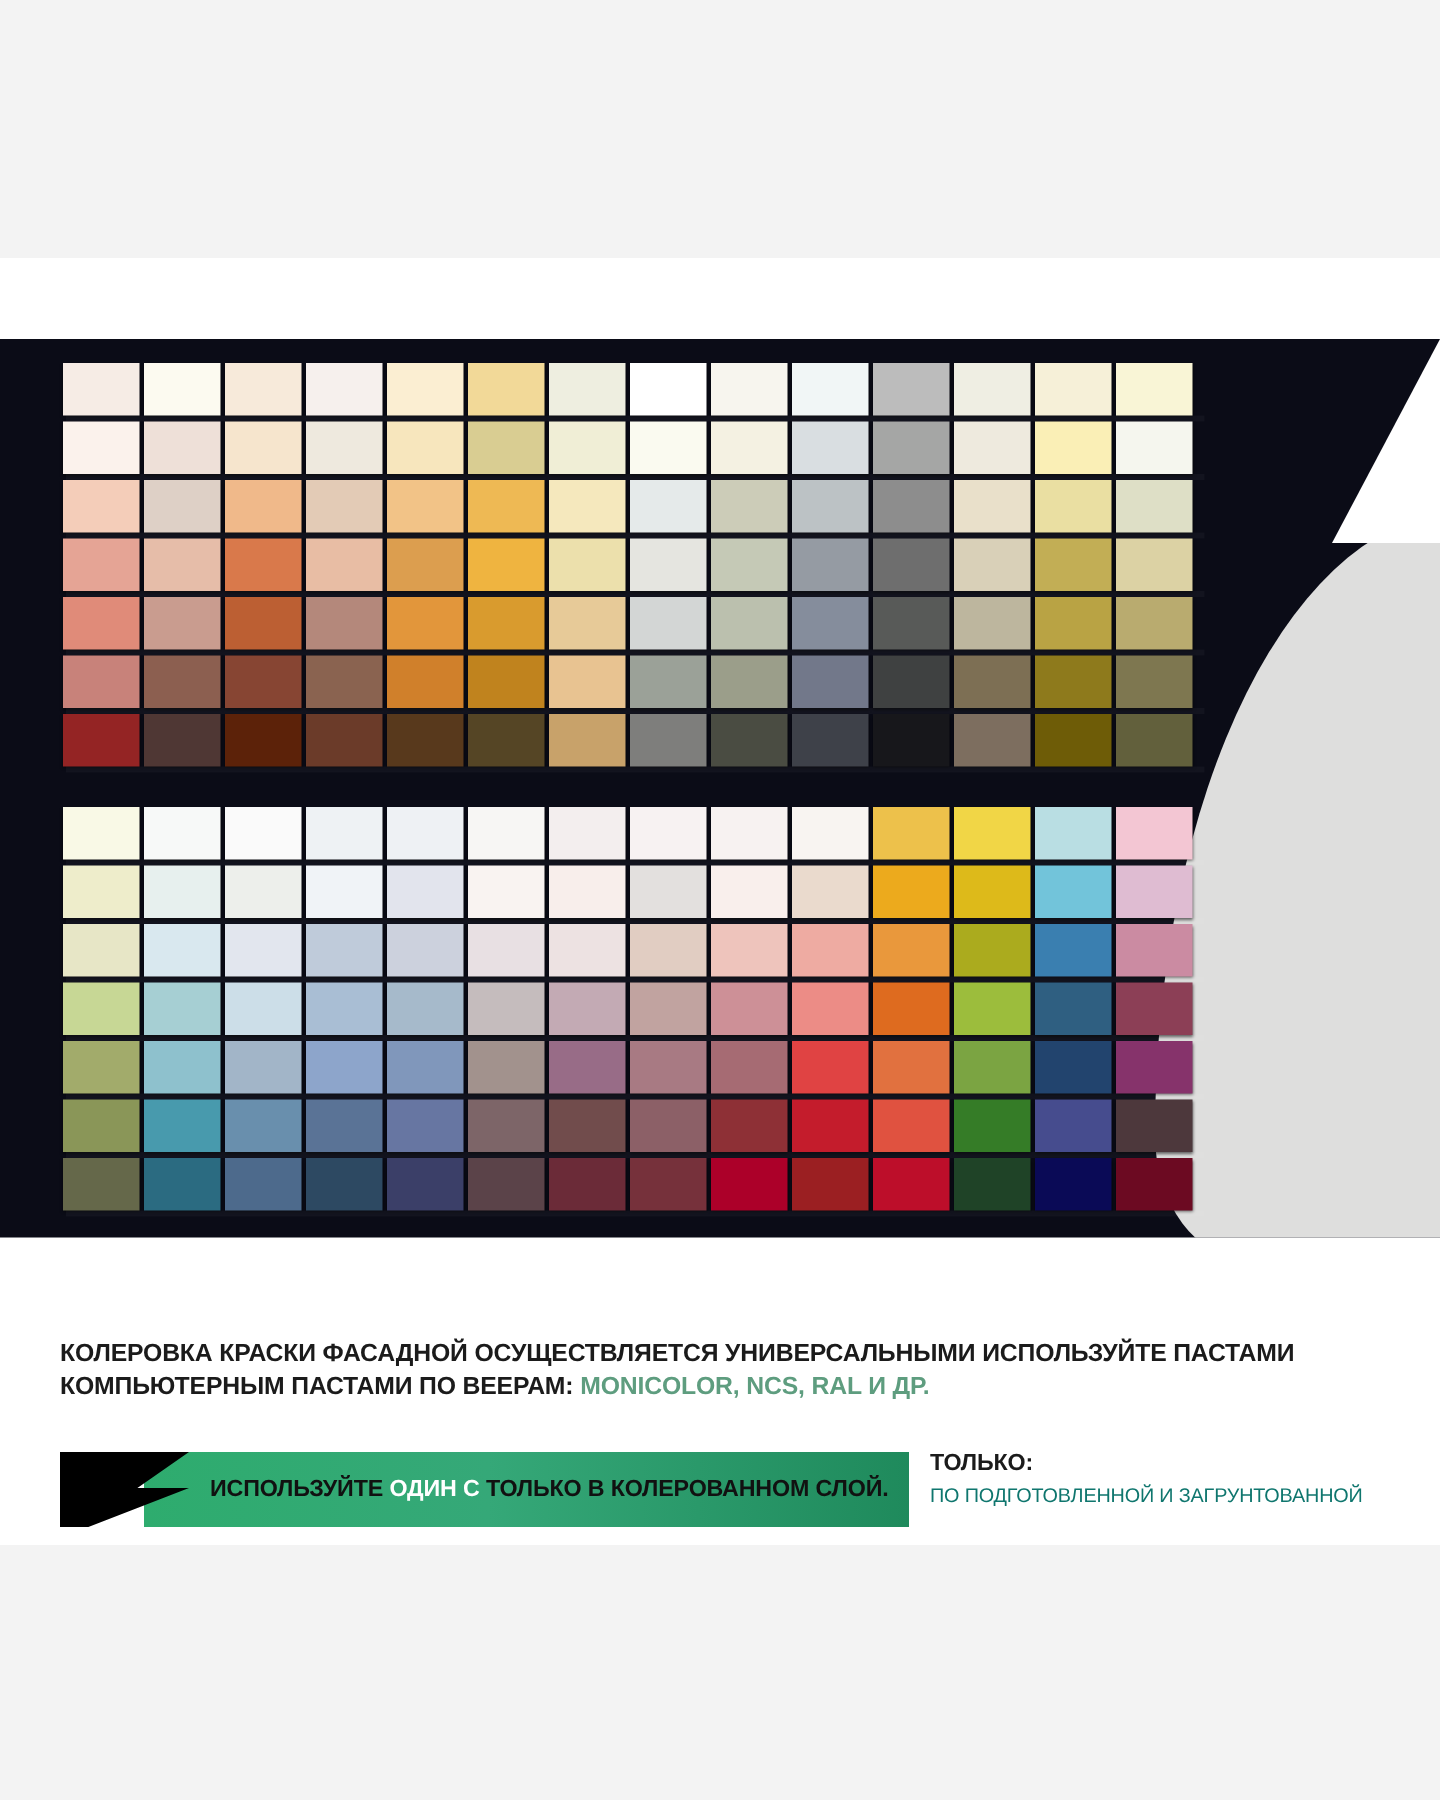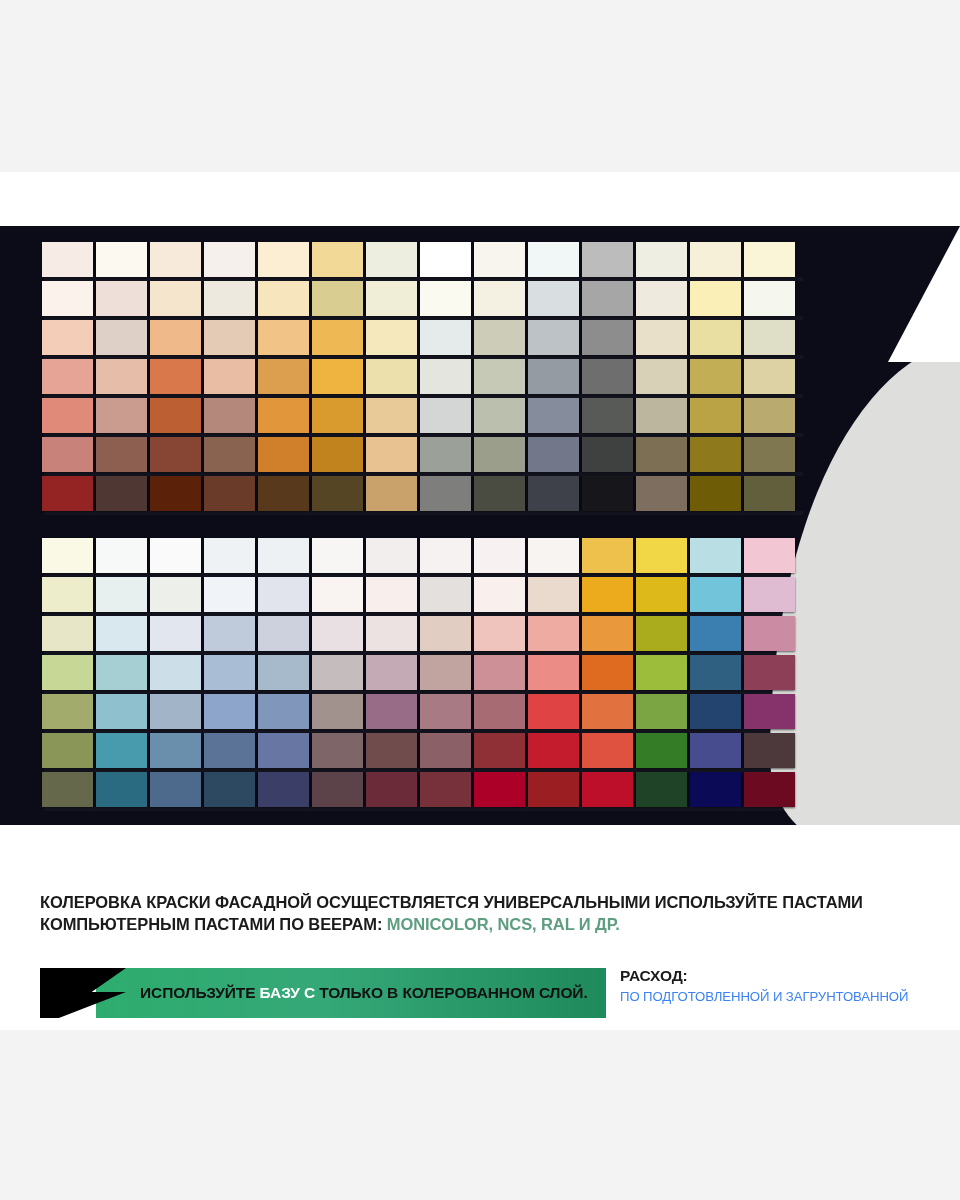--- a/index.html
+++ b/index.html
@@ -151,21 +151,21 @@
   .consumption-title {
     font-size: 15.5px;
     font-weight: bold;
     color: #1b1b1b;
     margin-bottom: 3px;
     letter-spacing: -0.1px;
   }
   .consumption-body {
     font-size: 13.2px;
     font-weight: normal;
-    color: #3b82f6;
+    color: #0f766e;
     line-height: 1.33;
     letter-spacing: -0.1px;
   }
 
   
   .footer {
     position: absolute;
     left: 0; top: 1030px;
     width: 960px; height: 170px;
     background: #f3f3f3;
@@ -432,26 +432,26 @@
         </div>
     </div>
 
     <div class="caption">
       <div>КОЛЕРОВКА КРАСКИ ФАСАДНОЙ ОСУЩЕСТВЛЯЕТСЯ УНИВЕРСАЛЬНЫМИ ИСПОЛЬЗУЙТЕ ПАСТАМИ</div>
       <div><span>КОМПЬЮТЕРНЫМ ПАСТАМИ ПО ВЕЕРАМ: </span><span class="accent">MONICOLOR, NCS, RAL И ДР.</span></div>
     </div>
 
     <div class="banner-wrap">
       <div class="banner-body">
-        <div class="banner-text"><span>ИСПОЛЬЗУЙТЕ </span><span class="hl">БАЗУ С</span><span> ТОЛЬКО В КОЛЕРОВАННОМ СЛОЙ.</span></div>
+        <div class="banner-text"><span>ИСПОЛЬЗУЙТЕ </span><span class="hl">ОДИН С</span><span> ТОЛЬКО В КОЛЕРОВАННОМ СЛОЙ.</span></div>
       </div>
       <div class="banner-bolt"></div>
     </div>
 
     <div class="consumption">
-      <div class="consumption-title">РАСХОД:</div>
+      <div class="consumption-title">ТОЛЬКО:</div>
       <div class="consumption-body">ПО ПОДГОТОВЛЕННОЙ И ЗАГРУНТОВАННОЙ</div>
     </div>
 
   </div>
 
 
 </div>
 
 </body></html>

